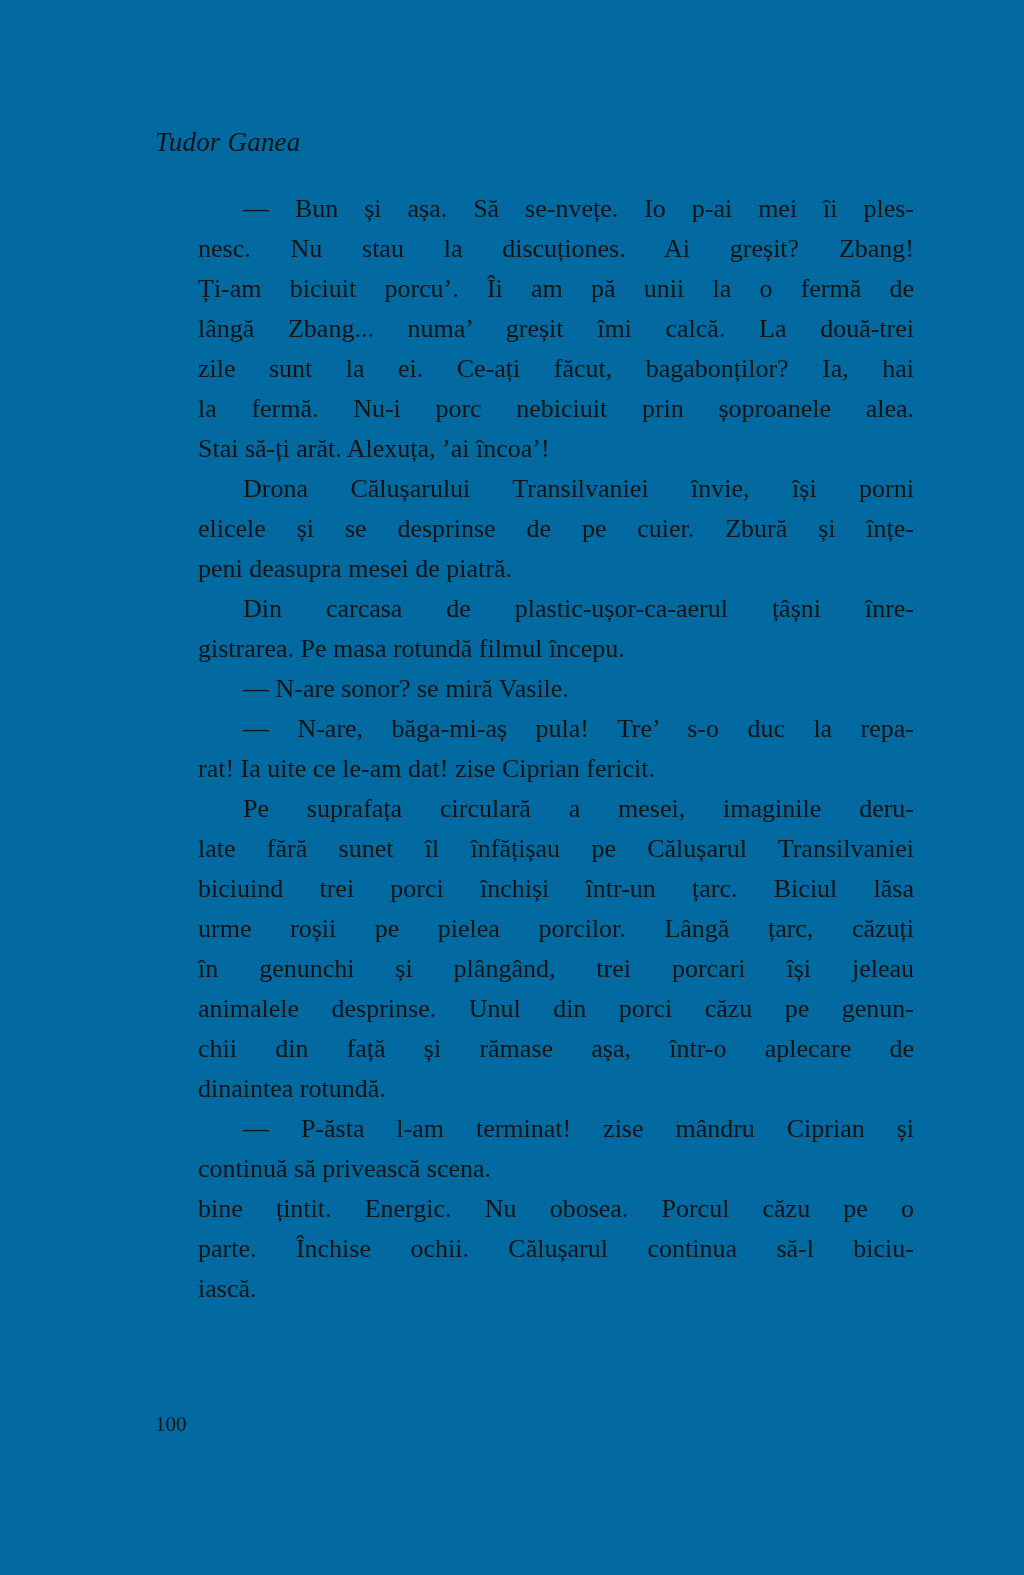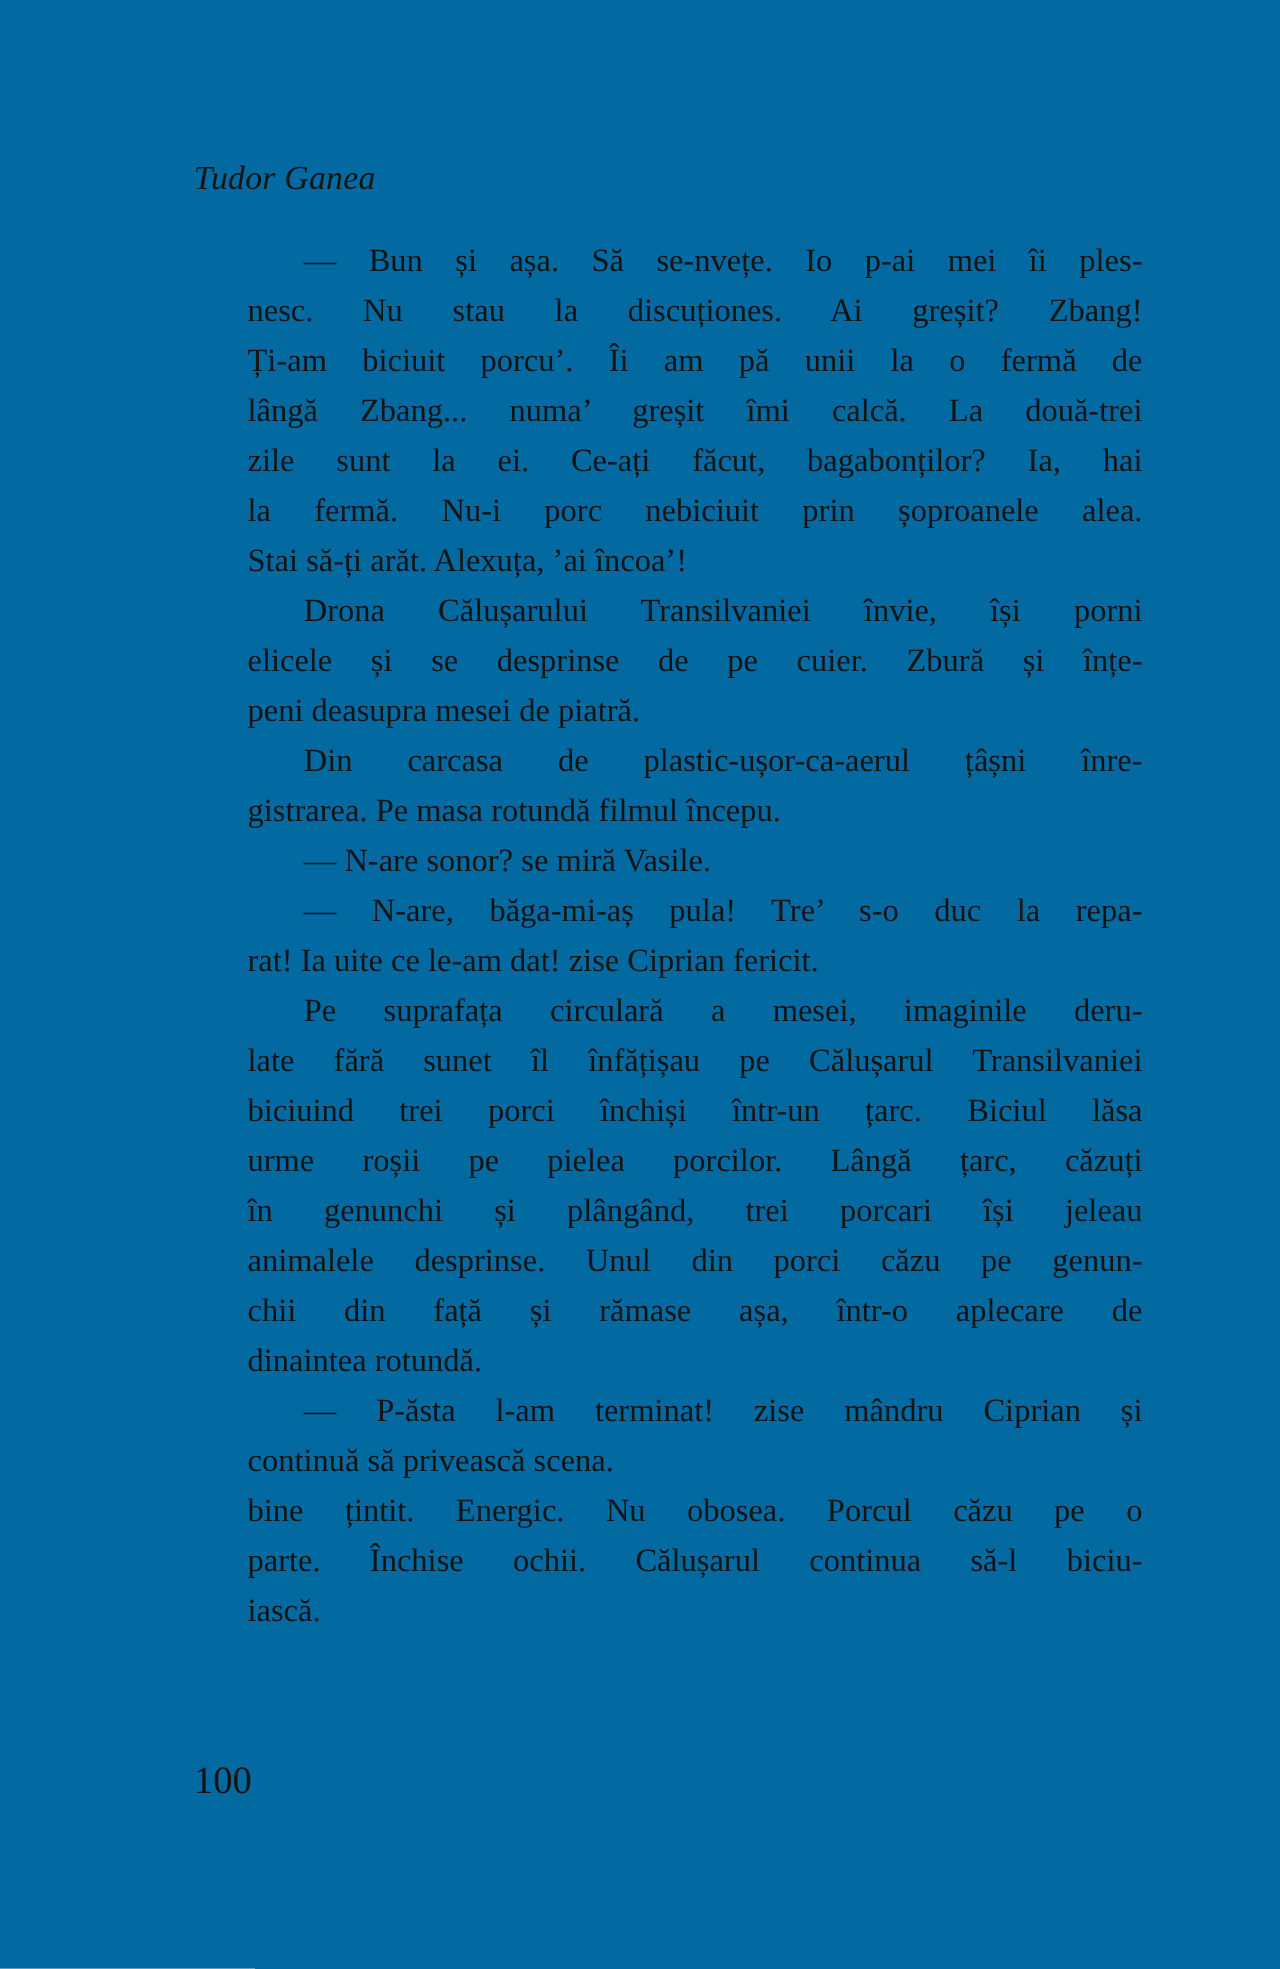--- a/index.html
+++ b/index.html
@@ -46,21 +46,21 @@
   .line.just {
     text-align-last: justify;
   }
   .line.first {
     text-indent: 45px;
   }
   .page-number {
     position: absolute;
     left: 155px;
     top: 1406px;
-    font-size: 31px;
+    font-size: 21px;
     line-height: 36px;
   }
 </style>
 </head>
 <body>
 
 <div class="page">
   <div class="running-header">Tudor Ganea</div>
 
   <div class="body-text">

